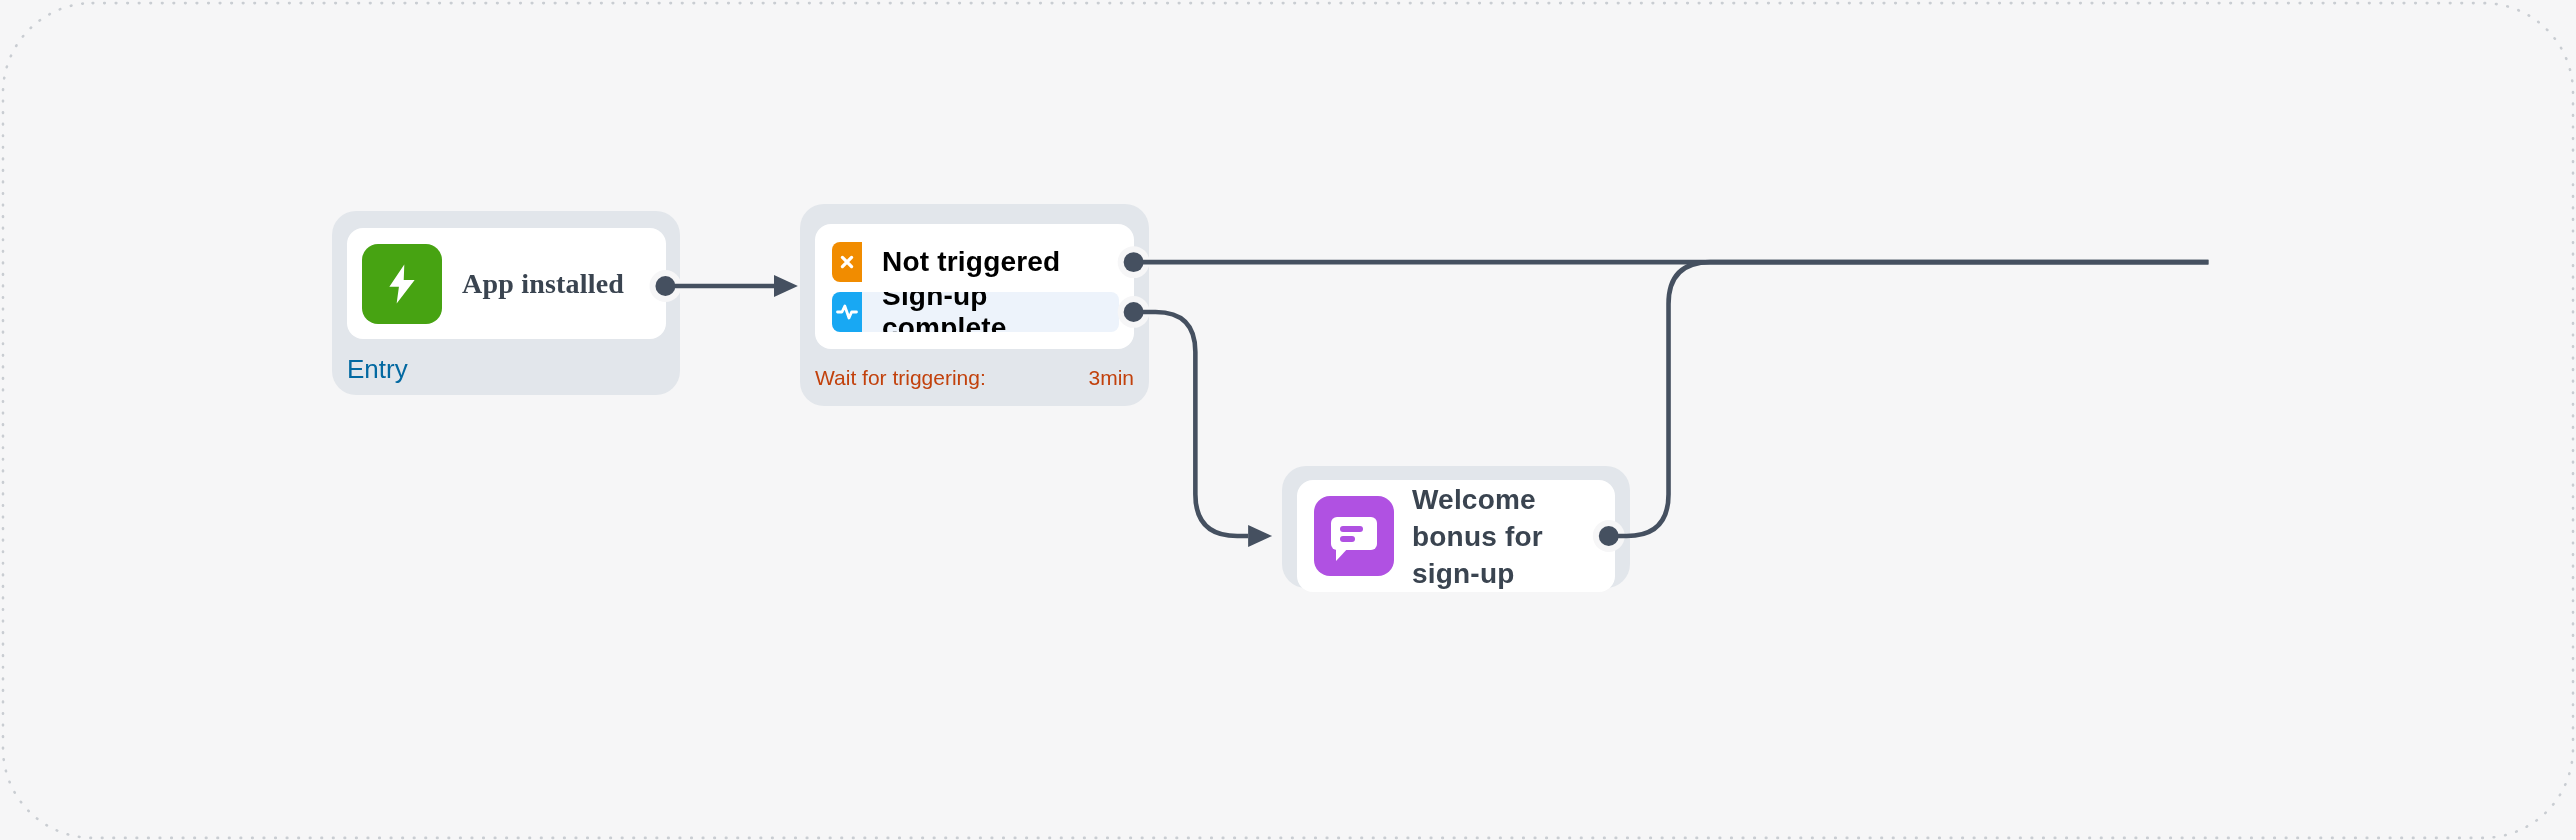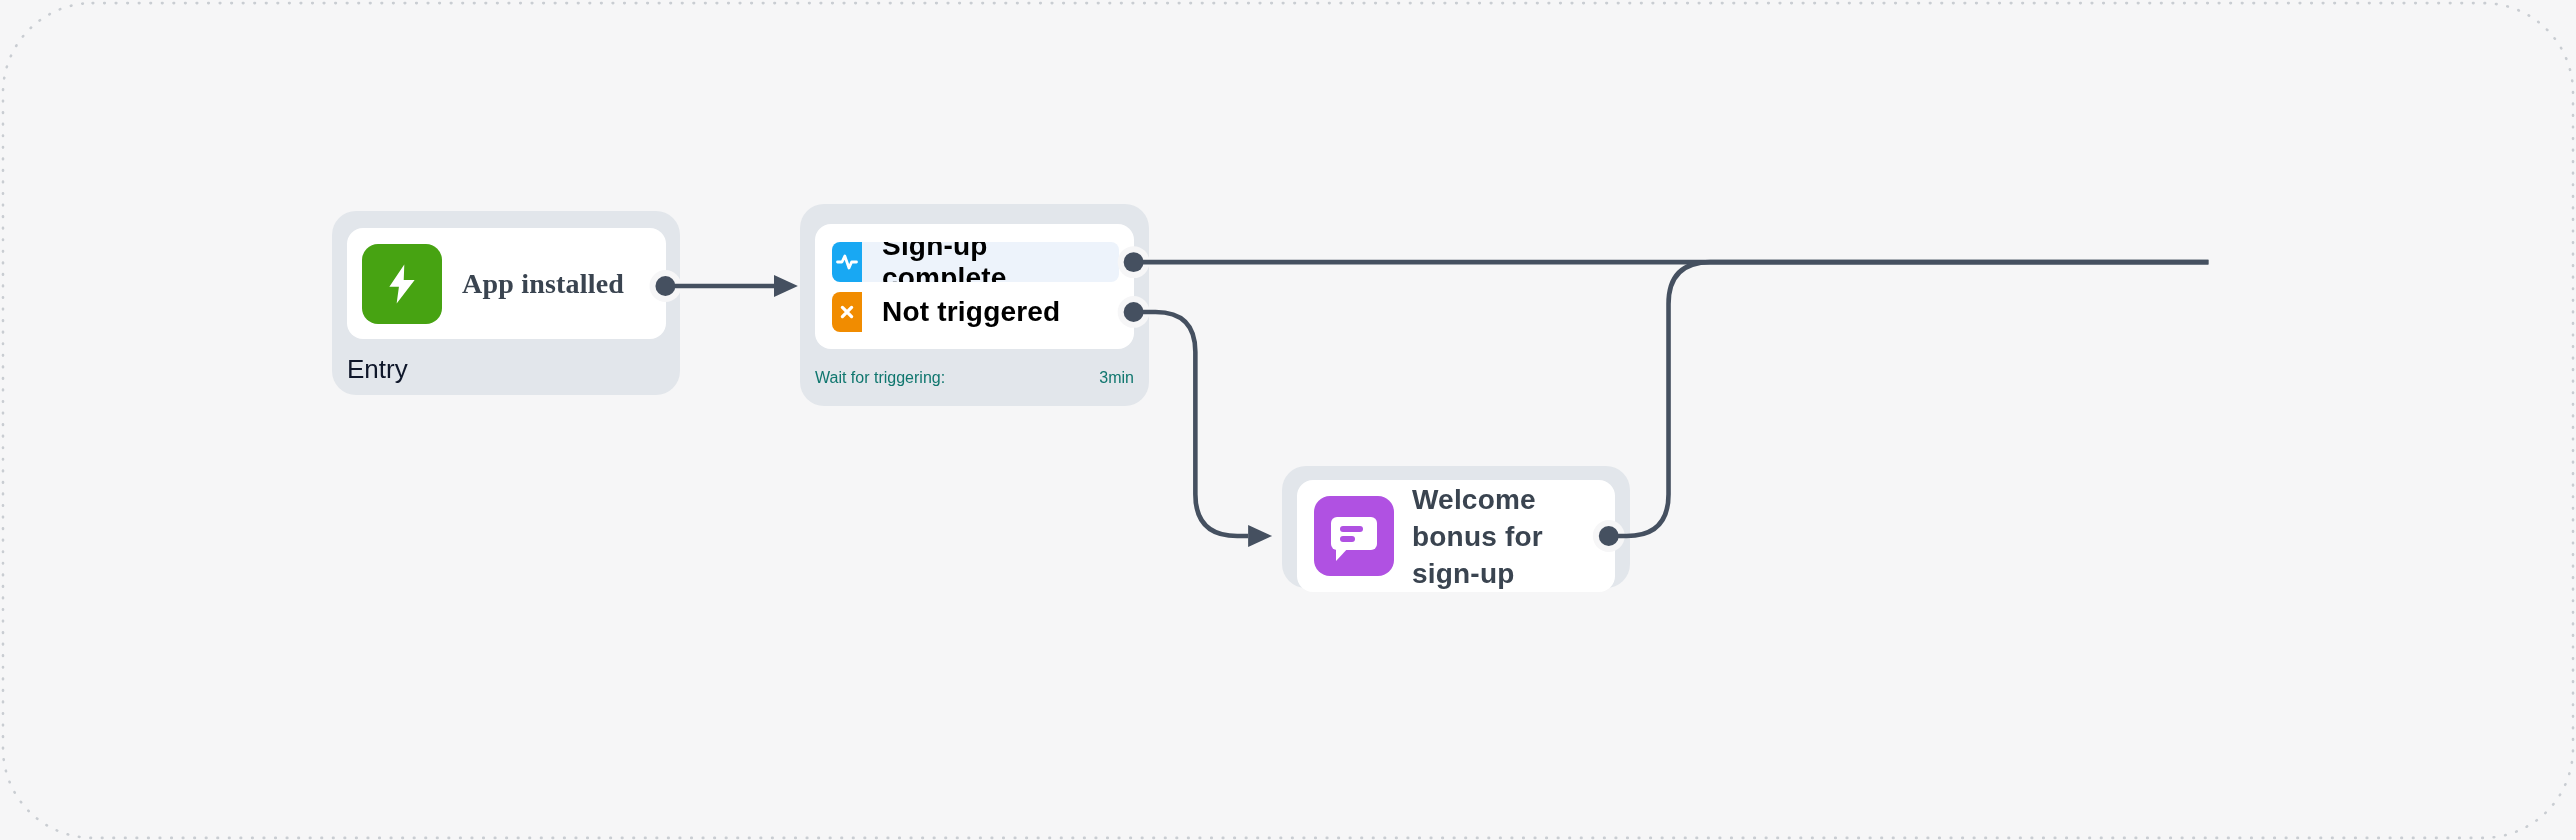--- a/index.html
+++ b/index.html
@@ -35,21 +35,21 @@
   .node-title{
     font-size:28px;
     font-weight:700;
     color:#3a4450;
     line-height:37px;
     letter-spacing:0.2px;
   }
   .footer{
     position:absolute;
     font-size:26px;
-    color:#0f172a;
+    color:#0369a1;
     line-height:30px;
   }
 
   
   .node-entry{left:332px;top:211px;width:348px;height:184px;}
   .node-entry .card{left:15px;top:17px;width:319px;height:111px;padding-left:15px;gap:20px;box-sizing:border-box;font-family:Liberation Serif, serif;}
   .node-entry .footer{left:15px;top:143px;}
 
   
   .node-trigger{left:800px;top:204px;width:349px;height:202px;}
@@ -58,21 +58,21 @@
   .out-row{display:flex;height:40px;border-radius:8px;overflow:hidden;}
   .row-icon{width:30px;flex:0 0 auto;display:flex;align-items:center;justify-content:center;}
   .row-text{
     flex:1;display:flex;align-items:center;
     padding-left:20px;
     font-size:28px;font-weight:700;letter-spacing:0.2px;
   }
   .wait-row{
     position:absolute;left:15px;top:359px;width:319px;
     display:flex;justify-content:space-between;
-    font-size:16px;color:#0f766e;line-height:30px;
+    font-size:21px;color:#c2410c;line-height:30px;
   }
   .node-trigger .wait-row{top:159px;} 
 
   
   .node-action{left:1282px;top:466px;width:348px;height:122px;}
   .node-action .card{left:15px;top:14px;width:318px;height:112px;padding-left:17px;gap:18px;box-sizing:border-box;}
   .node-action .node-title{width:199px;}
 </style>
 </head>
 <body>
@@ -92,34 +92,34 @@
       </div>
       <div class="node-title">App installed</div>
     </div>
     <div class="footer">Entry</div>
   </div>
 
   <div class="node node-trigger">
     <div class="card">
       <div class="rows">
         <div class="out-row">
+          <div class="row-icon" style="background-color: rgb(241, 140, 0);">
+            <svg width="22" height="22" viewBox="0 0 24 24">
+              <path d="M7 7 L17 17 M17 7 L7 17" stroke="#ffffff" stroke-width="3.6" stroke-linecap="round"></path>
+            </svg>
+          </div>
+          <div class="row-text">Not triggered</div>
+        </div>
+        <div class="out-row">
           <div class="row-icon" style="background-color: rgb(24, 168, 243);">
             <svg width="24" height="24" viewBox="0 0 24 24">
               <polyline points="2.5,12 7,12 9.8,6 14,18 16.6,12 21.5,12" fill="none" stroke="#ffffff" stroke-width="2.8" stroke-linecap="round" stroke-linejoin="round"></polyline>
             </svg>
           </div>
           <div class="row-text" style="background-color: rgb(237, 243, 251);">Sign-up complete</div>
-        </div>
-        <div class="out-row">
-          <div class="row-icon" style="background-color: rgb(241, 140, 0);">
-            <svg width="22" height="22" viewBox="0 0 24 24">
-              <path d="M7 7 L17 17 M17 7 L7 17" stroke="#ffffff" stroke-width="3.6" stroke-linecap="round"></path>
-            </svg>
-          </div>
-          <div class="row-text">Not triggered</div>
         </div>
       </div>
     </div>
     <div class="wait-row">
       <span>Wait for triggering:</span>
       <span>3min</span>
     </div>
   </div>
 
   <div class="node node-action">

